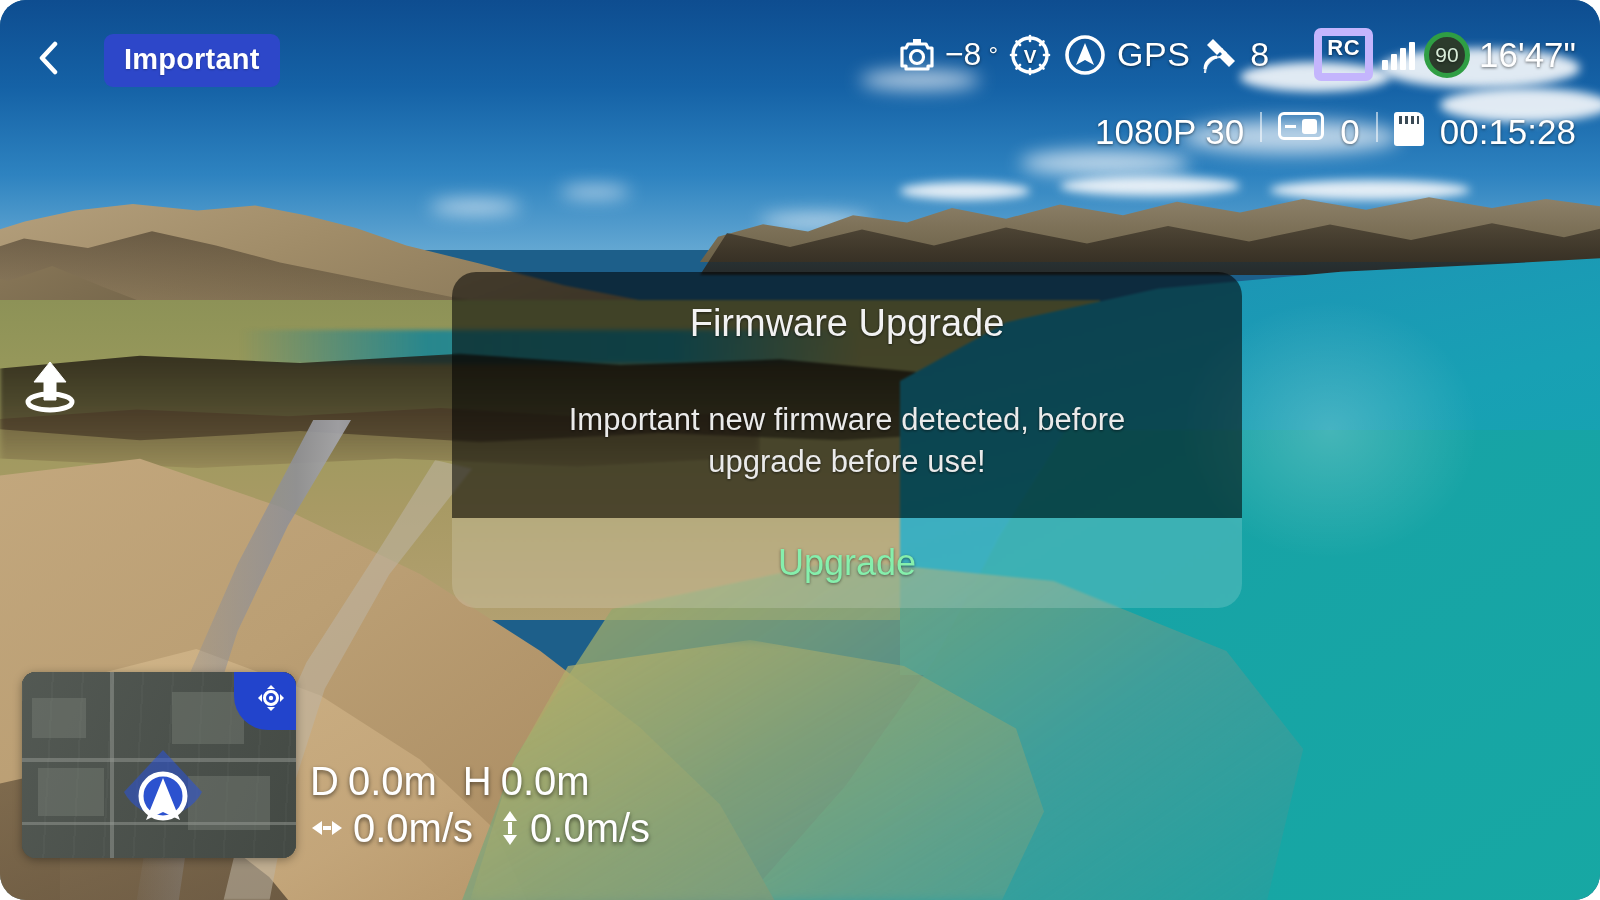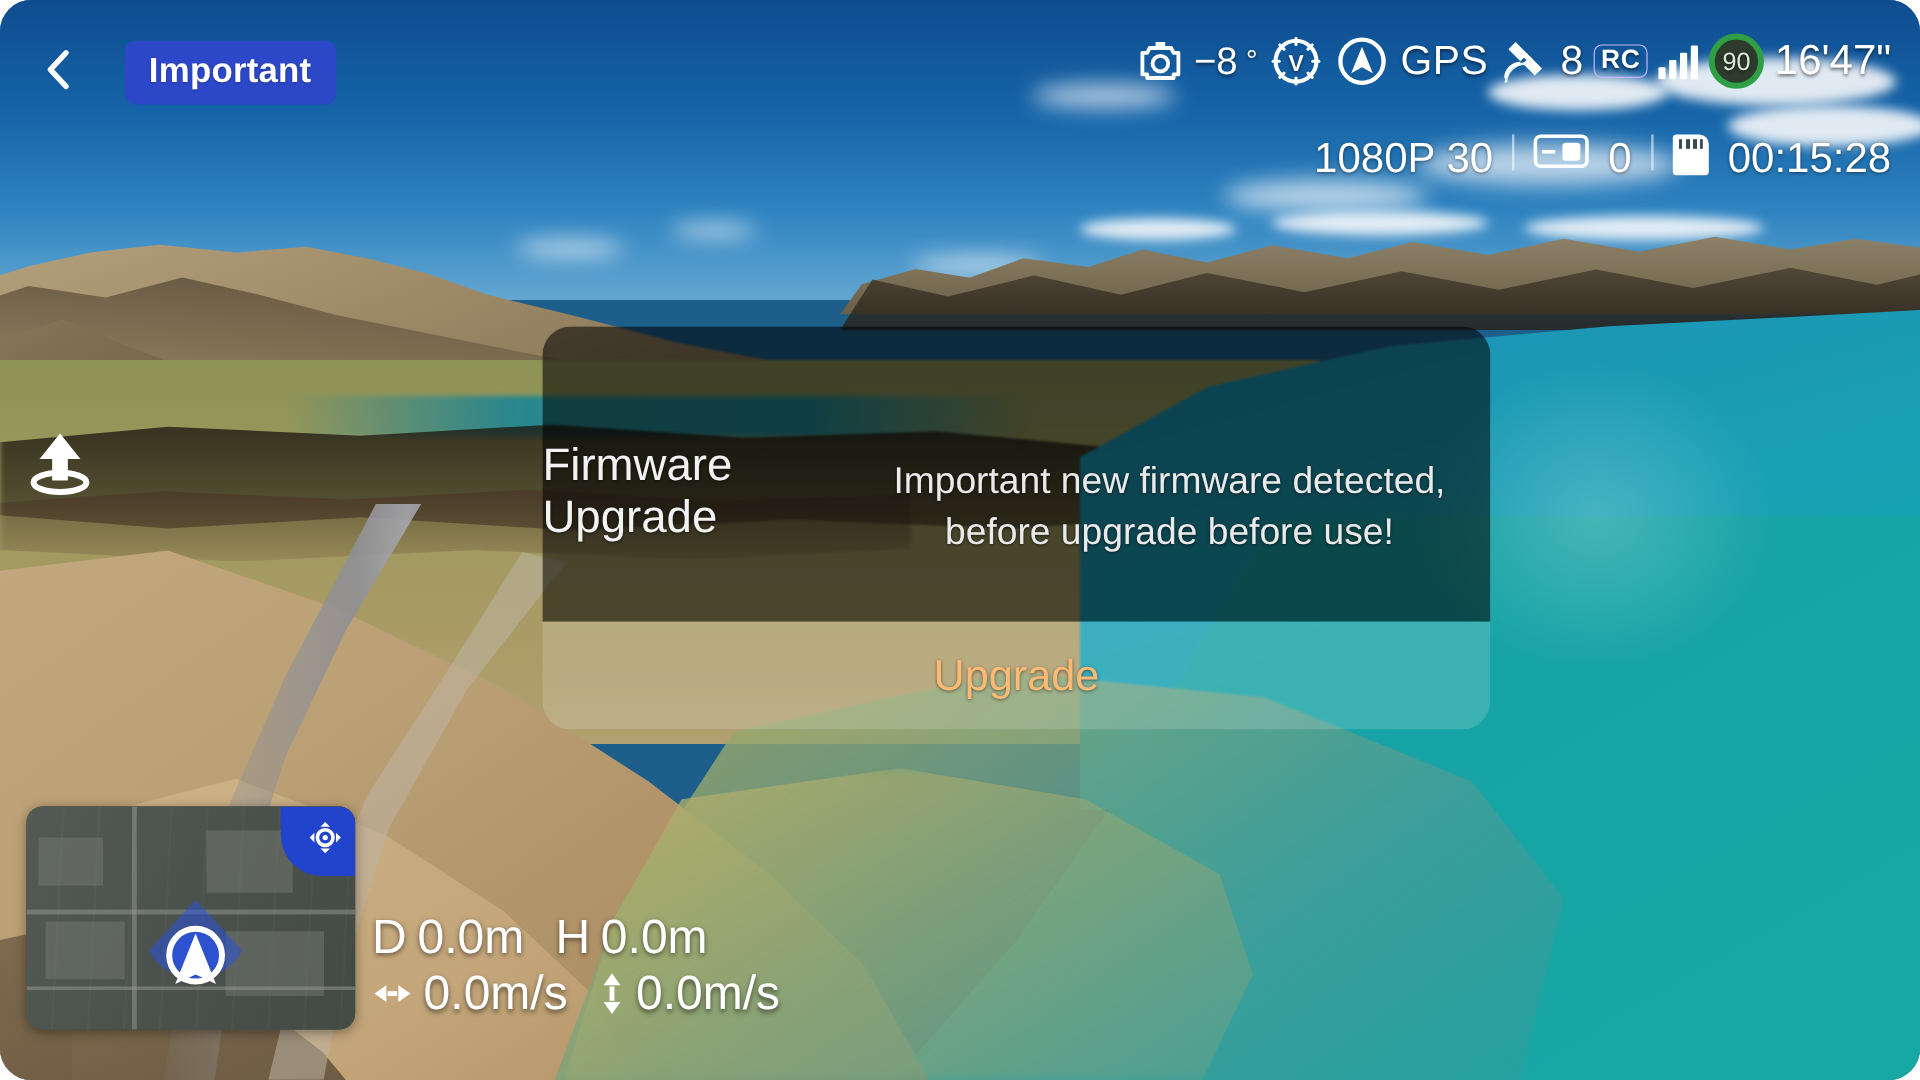--- a/index.html
+++ b/index.html
@@ -188,24 +188,25 @@
   }
   .status-right .sitem { display: flex; align-items: center; gap: 7px; }
   .ico { display: inline-flex; align-items: center; justify-content: center; }
   .gimbal-val { font-size: 32px; }
   .deg { font-size: 24px; vertical-align: super; }
 
   .gps-label { font-size: 34px; letter-spacing: .5px; }
   .sat-count { font-size: 34px; }
 
   .rc-badge {
-    border: 1px solid #c4b5fd; border-radius: 7px;
+    border: 8px solid #c4b5fd; border-radius: 7px;
     font-size: 22px; font-weight: bold;
-    padding: 1px 5px 3px; line-height: 1;
+    padding: 1px 5px 14px; line-height: 1;
     letter-spacing: .5px;
+    margin-left: 36px;
   }
   .bars { display: flex; align-items: flex-end; gap: 3px; height: 30px; }
   .bars i { display: block; width: 6px; background: #fff; border-radius: 1px; }
 
   .batt {
     position: relative; width: 46px; height: 46px; border-radius: 50%;
     border: 5px solid #2f9e44;
     background: #2c3b2c;
     display: flex; align-items: center; justify-content: center;
   }
@@ -297,21 +298,21 @@
   .dialog {
     position: absolute; left: 452px; top: 272px;
     width: 790px; height: 336px;
     border-radius: 24px;
     overflow: hidden;
     backdrop-filter: blur(1px);
   }
   .dlg-body {
     position: absolute; left: 0; top: 0; width: 100%; height: 246px;
     background: rgba(0,0,0,.55);
-    display: flex; align-items: center;
+    display: flex; flex-direction: column; align-items: center;
   }
   .dlg-title {
     margin-top: 30px;
     color: #f2f2f2;
     font-size: 38px;
     font-weight: 500;
     text-shadow: 0 1px 3px rgba(0,0,0,.6);
   }
   .dlg-msg {
     margin-top: 54px;
@@ -322,21 +323,21 @@
     width: 660px;
     text-shadow: 0 1px 3px rgba(0,0,0,.6);
   }
   .dlg-footer {
     position: absolute; left: 0; bottom: 0; width: 100%; height: 90px;
     background: rgba(255,255,255,.16);
     display: flex; align-items: center; justify-content: center;
     cursor: pointer;
   }
   .dlg-footer-label {
-    color: #fdba74; font-size: 36px; font-weight: 400;
+    color: #86efac; font-size: 36px; font-weight: 400;
     text-shadow: 0 1px 3px rgba(0,0,0,.5);
   }
 </style>
 </head>
 <body>
 
 <div id="screen">
 
   <div class="scene">
     <div class="sky"></div>

